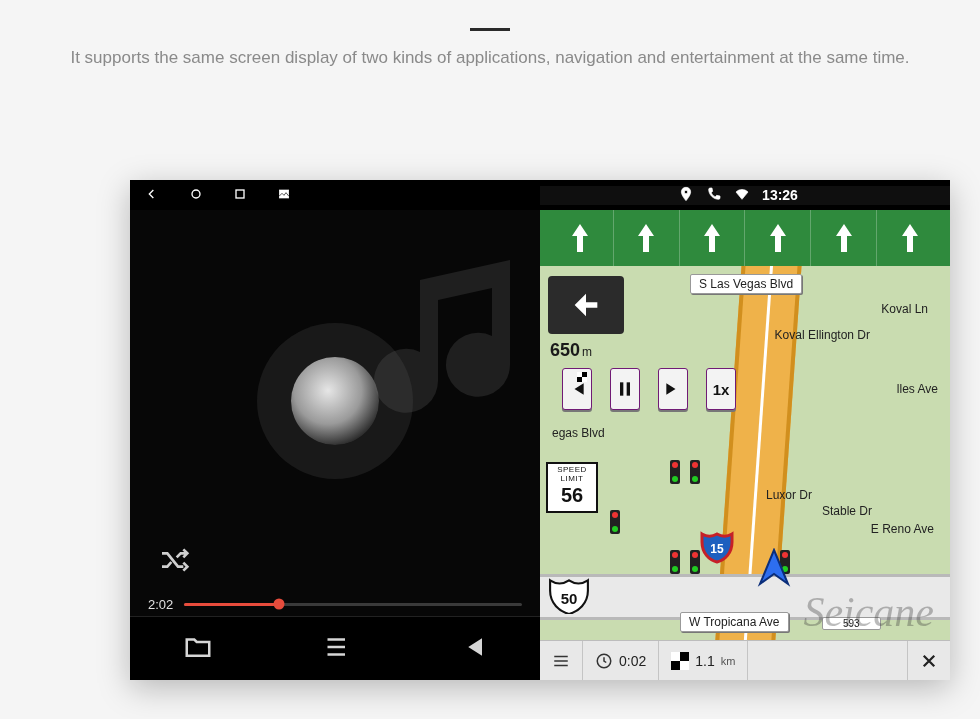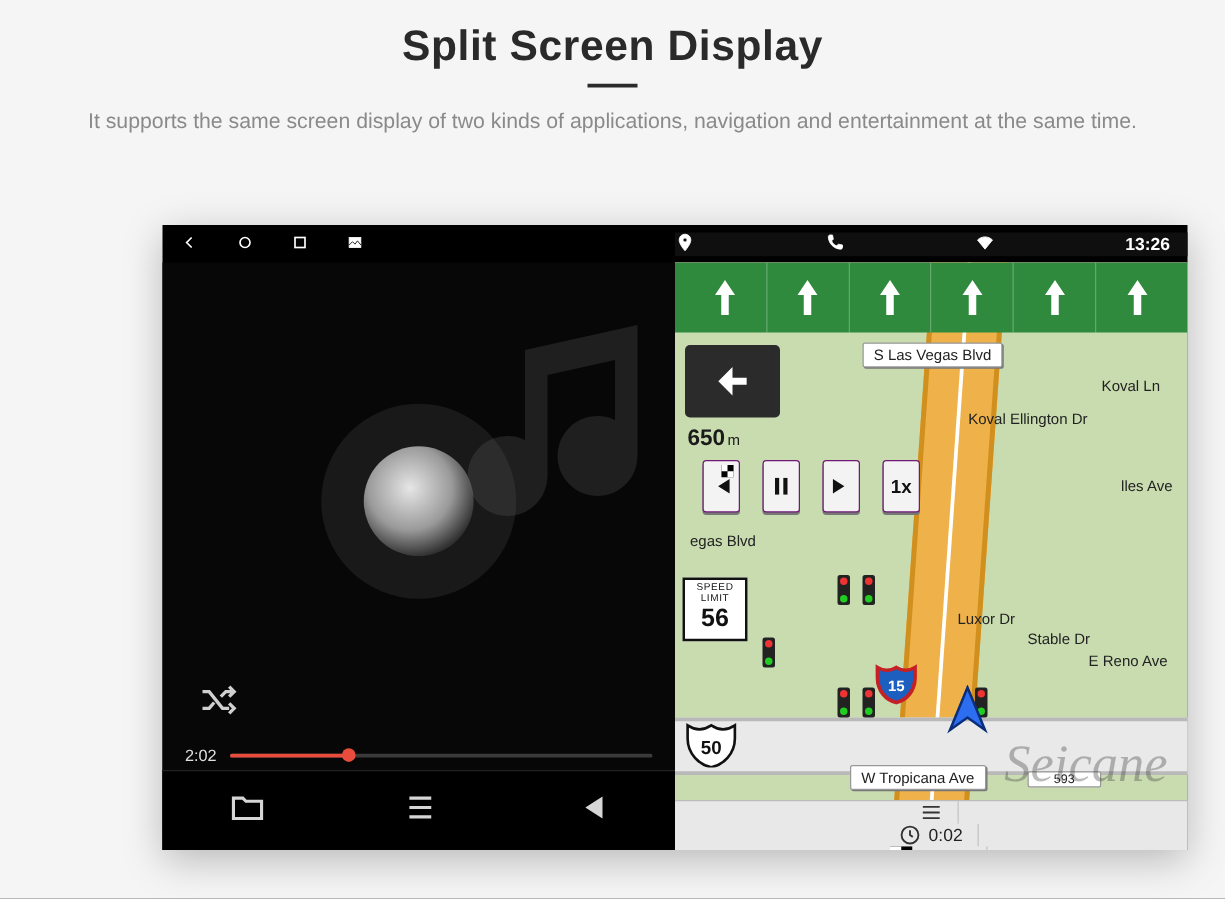--- a/index.html
+++ b/index.html
@@ -47,21 +47,21 @@
   }
   
   .statusbar {
     height: 30px;
     display: flex;
     align-items: center;
     color: #fff;
     font-size: 14px;
   }
   .statusbar .left  { display:flex; gap:28px; padding-left:14px; flex:0 0 50%; align-items:center;}
-  .statusbar .right { display:flex; gap:12px; padding-right:14px; flex:0 0 50%; justify-content:space-between; align-items:center; background:#0f0f0f;}
+  .statusbar .right { display:flex; gap:12px; padding-right:14px; flex:0 0 50%; justify-content:center; align-items:center; background:#0f0f0f;}
   .statusbar svg { width:16px; height:16px; fill:#fff; stroke:#fff; }
   .clock { font-weight:600; }
   
   .split {
     flex: 1;
     display: flex;
   }
   .pane { position: relative; }
   .pane.music { flex: 0 0 50%; background:#070707; color:#fff; display:flex; flex-direction:column;}
   .pane.nav   { flex: 0 0 50%; background:#d9e8c2; position:relative; overflow:hidden;}
@@ -218,39 +218,38 @@
   .pos-arrow svg{width:100%;height:100%;}
   
   .tlight{position:absolute;width:10px;height:24px;background:#222;border-radius:2px;}
   .tlight::before{content:"";position:absolute;top:2px;left:2px;width:6px;height:6px;border-radius:50%;background:#e33;}
   .tlight::after {content:"";position:absolute;bottom:2px;left:2px;width:6px;height:6px;border-radius:50%;background:#2c2;}
   
   .nav-bottom{
     position:absolute; left:0; right:0; bottom:0; height:40px;
     background:#e8e8e8; border-top:1px solid #bcbcbc;
     display:flex; align-items:center;
-    font-size:14px; color:#222;flex-direction:column;
+    font-size:14px; color:#222;
   }
   .nav-bottom .seg{display:flex;align-items:center;gap:6px;padding:0 12px;border-right:1px solid #c4c4c4;height:100%;}
   .nav-bottom .seg:last-child{margin-left:auto;border-right:none;border-left:1px solid #c4c4c4;}
   .nav-bottom svg{width:18px;height:18px;}
   .nav-bottom .u{font-size:11px;color:#555;}
   .watermark{
     position:absolute; right:16px; bottom:44px;
     font-family:"Brush Script MT","Segoe Script",cursive;
     font-size:42px; color:rgba(60,60,60,.35);
     font-style:italic; pointer-events:none;
   }
   .svg-btn{cursor:default;}
 </style>
 </head>
 <body>
 
 <div class="header">
-  <div class="title">Split Screen Display</div>
   <div class="title-underline"></div>
   <div class="subtitle">It supports the same screen display of two kinds of applications, navigation and entertainment at the same time.</div>
 </div>
 
 <div class="device">
 
   <div class="statusbar">
     <div class="left">
       <span class="svg-btn">
         <svg viewBox="0 0 24 24">

